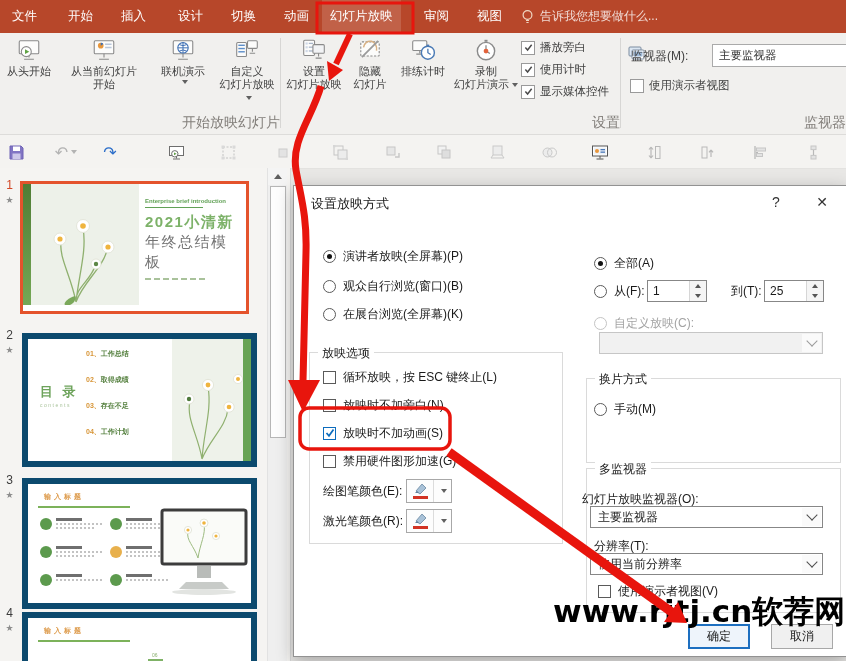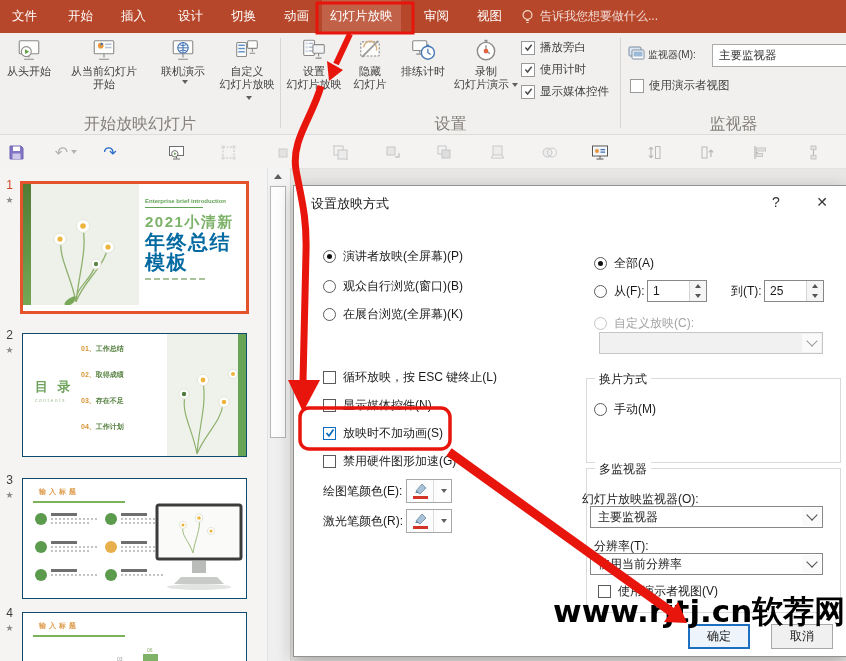--- a/index.html
+++ b/index.html
@@ -10,34 +10,34 @@
   .tabbar{position:absolute;top:0;left:0;width:846px;height:33px;background:#b7472a;z-index:1}
   .tab{position:absolute;top:0;height:33px;line-height:33px;color:#fff;font-size:12.5px;white-space:nowrap;cursor:default}
   .tab.active{background:rgba(255,255,255,.14);padding:0 8px}
   .tellme{position:absolute;top:0;height:33px;line-height:33px;color:rgba(255,255,255,.8);font-size:12px;display:flex;align-items:center;gap:6px}
   
   .ribbon{position:absolute;top:33px;left:0;width:846px;height:101px;background:#f1f0ee;border-bottom:1px solid #dddcda;z-index:1}
   .rgroup{position:absolute;top:0;height:101px}
   .rsep{position:absolute;top:5px;height:90px;width:1px;background:#d7d6d4}
   .bigbtn{position:absolute;top:4px;display:flex;flex-direction:column;align-items:center;font-size:11px;color:#404040;line-height:13px;text-align:center;cursor:default}
   .bigbtn svg{margin-bottom:2px}
-  .glabel{position:absolute;top:81px;font-size:16px;color:#837f7b;text-align:center;white-space:nowrap}
+  .glabel{position:absolute;top:81px;font-size:14px;color:#837f7b;text-align:right;white-space:nowrap}
   .caret{width:0;height:0;border-left:3.5px solid transparent;border-right:3.5px solid transparent;border-top:4px solid #606060;display:inline-block;margin-left:3px;vertical-align:middle}
   .rcb{position:absolute;display:flex;align-items:center;gap:5px;font-size:11.5px;color:#404040;white-space:nowrap}
   .rcb .box{width:12px;height:12px;background:#fff;border:1px solid #9a9a9a;display:flex;align-items:center;justify-content:center;flex:none}
   .rcombo{position:absolute;height:21px;border:1px solid #aaa;background:#fff;font-size:11.5px;display:flex;align-items:center;padding:0 6px;color:#333}
   
   .qat{position:absolute;top:135px;left:0;width:846px;height:33px;background:#f4f3f1;border-bottom:1px solid #e3e2e0;z-index:1}
   .qicon{position:absolute;top:7px;width:20px;height:20px;display:flex;align-items:center;justify-content:center;font-size:15px}
   
   .panel{position:absolute;top:168px;left:0;width:290px;height:493px;background:#f5f4f2;border-right:1px solid #d8d8d8;overflow:hidden;z-index:1}
   .snum{position:absolute;left:1px;width:17px;text-align:center;font-size:12px;color:#3d3d3d}
   .snum.cur{color:#d24726}
   .sstar{position:absolute;left:1px;width:17px;text-align:center;font-size:9px;color:#8e8e8e}
-  .thumb{position:absolute;left:22px;width:223px;background:#fff;border:1px solid #0c4a6e;overflow:hidden}
+  .thumb{position:absolute;left:22px;width:223px;background:#fff;border:6px solid #0c4a6e;overflow:hidden}
   .thumb.sel{left:20px;border:3px solid #e4532c}
   .scrollbar{position:absolute;left:267px;top:0;width:19px;height:493px;background:#efefef;border-left:1px solid #e2e2e2}
   .sc-up{position:absolute;top:0;left:0;width:19px;height:17px;background:#f4f4f4;display:flex;align-items:center;justify-content:center}
   .tri-up{width:0;height:0;border-left:4px solid transparent;border-right:4px solid transparent;border-bottom:5px solid #5e5e5e}
   .sc-thumb{position:absolute;left:2px;top:18px;width:14px;height:250px;background:#fdfdfd;border:1px solid #b6b6b6}
   .dotline{height:2px;background:repeating-linear-gradient(90deg,#c3c3c3 0 2px,transparent 2px 4px)}
   
   .dialog{position:absolute;left:293px;top:185px;width:552px;height:470px;background:#fff;border:1px solid #929292;
           box-shadow:0 5px 16px rgba(0,0,0,.28);z-index:5;font-size:12px;color:#1a1a1a}
   .dtitle{position:absolute;left:17px;top:9px;font-size:13px}
@@ -222,21 +222,21 @@
   </div>
 
   <div class="rsep" style="left:620px"></div>
 
   <div class="rgroup" style="left:621px;width:225px">
     <svg class="abs" style="left:7px;top:13px" width="17" height="15" viewBox="0 0 17 15">
       <rect x="1" y="1" width="12" height="9" rx="1" fill="#dbe6f2" stroke="#7d8da0"></rect>
       <rect x="4" y="4" width="12" height="9" rx="1" fill="#fff" stroke="#7d8da0"></rect>
       <rect x="5.5" y="5.5" width="9" height="5" fill="#9db9d8"></rect>
     </svg>
-    <span class="abs" style="left:27px;top:15px;font-size:10px;color:#404040">监视器(M):</span>
+    <span class="abs" style="left:10px;top:15px;font-size:12px;color:#404040">监视器(M):</span>
     <div class="rcombo" style="left:91px;top:11px;width:132px">主要监视器</div>
     <div class="rcb" style="left:9px;top:45px">
       <span class="box"></span>
       <span>使用演示者视图</span>
     </div>
     <div class="glabel" style="left:0;width:225px">监视器</div>
   </div>
 </div>
 
 <div class="qat">
@@ -372,21 +372,21 @@
             <circle cx="65" cy="80" r="5" fill="#fff" stroke="#e4e6da"></circle>
             <circle cx="65" cy="80" r="2.2" fill="#5d8747"></circle>
           </g>
         <path d="M44 112 c-8 2 -12 8 -10 9 c6 2 12 -4 10 -9z" fill="#7aa85a"></path>
       </svg>
     </div>
     <div class="abs" style="left:122px;top:14px;width:96px">
       <div style="font-size:6px;color:#61a156;font-weight:bold">Enterprise brief introduction</div>
       <div style="width:58px;height:1px;background:#61a156;margin:3px 0 4px"></div>
       <div style="font-size:15px;font-weight:bold;color:#7db269;letter-spacing:1.5px;line-height:20px">2021小清新</div>
-      <div style="font-size:20px;font-weight:bold;color:#0369a1;letter-spacing:1.5px;line-height:20px">年终总结模板</div>
+      <div style="font-size:15px;font-weight:normal;color:#737373;letter-spacing:1.5px;line-height:20px">年终总结模板</div>
       <div class="dotline" style="width:62px;margin-top:6px;background:repeating-linear-gradient(90deg,#a9c29b 0 6px,transparent 6px 9px)"></div>
     </div>
   </div>
 
   <div class="snum" style="top:160px">2</div>
   <div class="sstar" style="top:177px">★</div>
   <div class="thumb" style="top:165px;height:122px">
     <div class="abs" style="left:12px;top:44px">
       <div style="font-size:13px;font-weight:bold;color:#6da35b;letter-spacing:3px">目 录</div>
       <div style="font-size:5px;color:#a9c39b;letter-spacing:1.5px;margin-top:1px">contents</div>
@@ -520,27 +520,30 @@
   </div>
   <div class="drow" style="left:29px;top:120px">
     <span class="radio"></span>
       <span>在展台浏览(全屏幕)(K)</span>
   </div>
   <div class="drow" style="left:29px;top:92px">
     <span class="radio"></span>
       <span>观众自行浏览(窗口)(B)</span>
   </div>
 
+  <div class="gbox" style="left:15px;top:166px;width:252px;height:190px">
+    <span class="glab">放映选项</span>
+  </div>
   <div class="drow" style="left:29px;top:183px">
     <span class="dcb"></span>
       <span>循环放映，按 ESC 键终止(L)</span>
   </div>
   <div class="drow" style="left:29px;top:211px">
     <span class="dcb"></span>
-      <span>显示媒体控件(N)</span>
+      <span>放映时不加旁白(N)</span>
   </div>
   <div class="drow" style="left:29px;top:239px">
     <span class="dcb checked">
         <svg width="10" height="10" viewBox="0 0 10 10">
           <path d="M1.5 5l2.5 2.8L8.5 1.6" stroke="#0c6cbd" fill="none" stroke-width="1.7"></path>
         </svg>
       </span>
     <span>放映时不加动画(S)</span>
   </div>
   <div class="drow" style="left:29px;top:267px">

